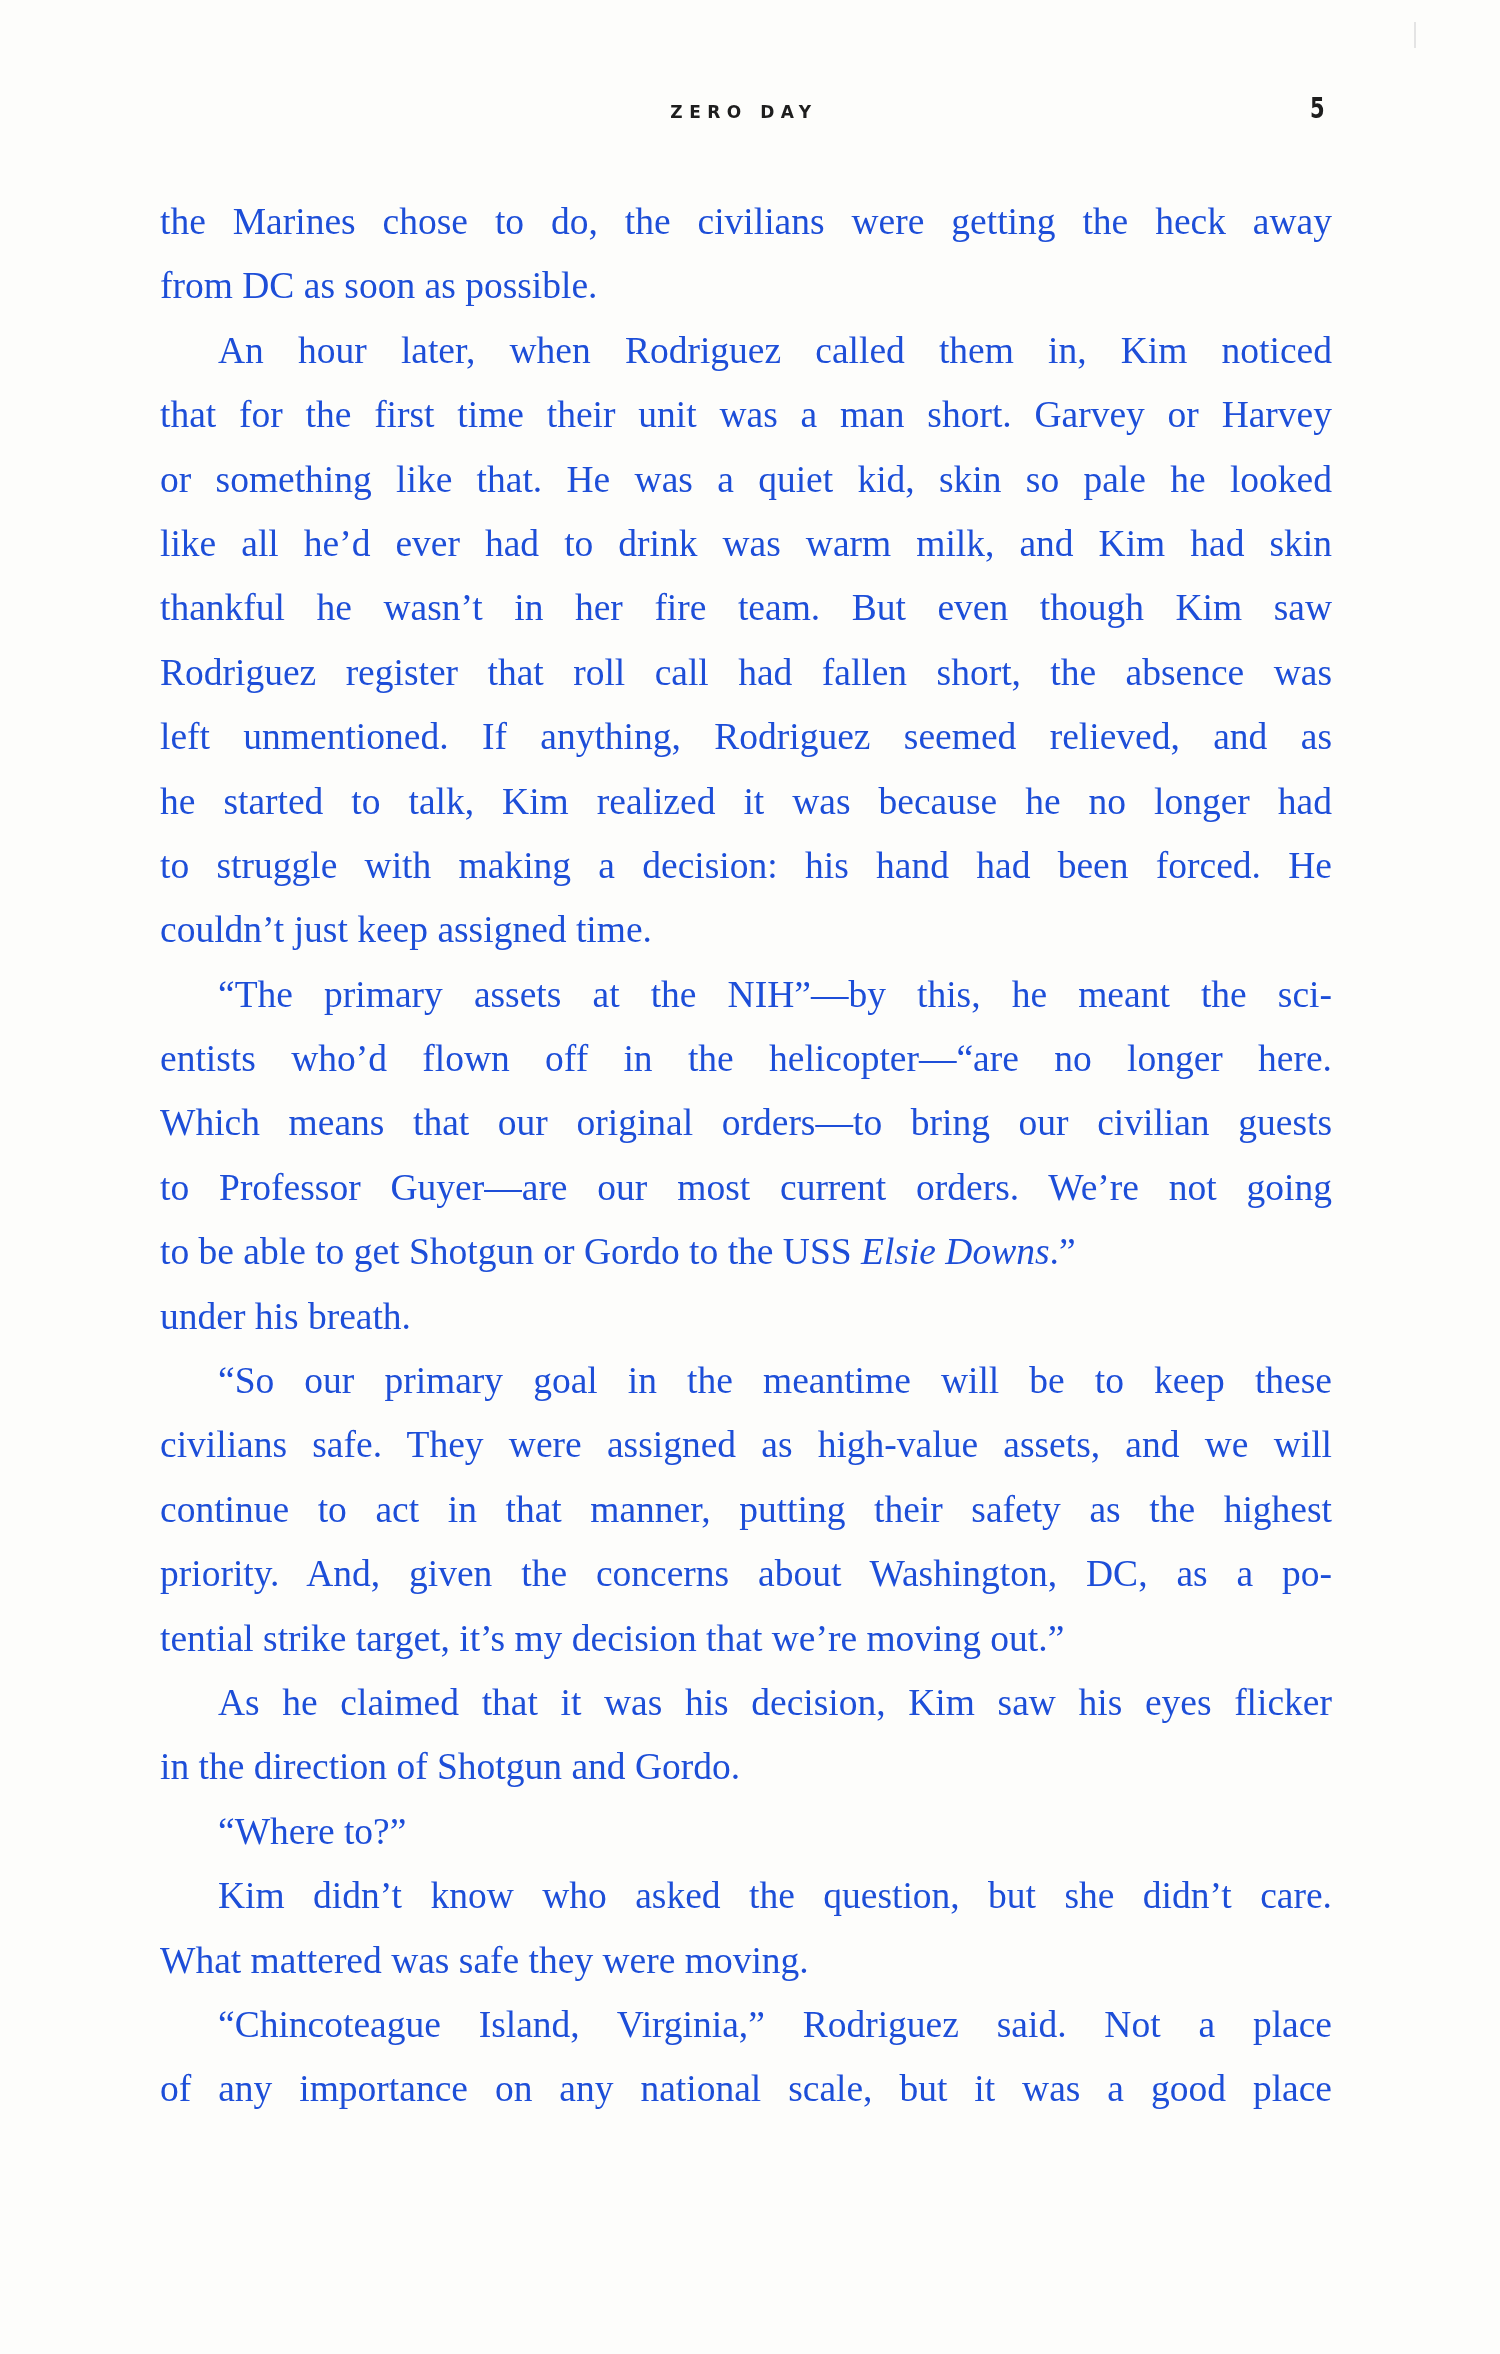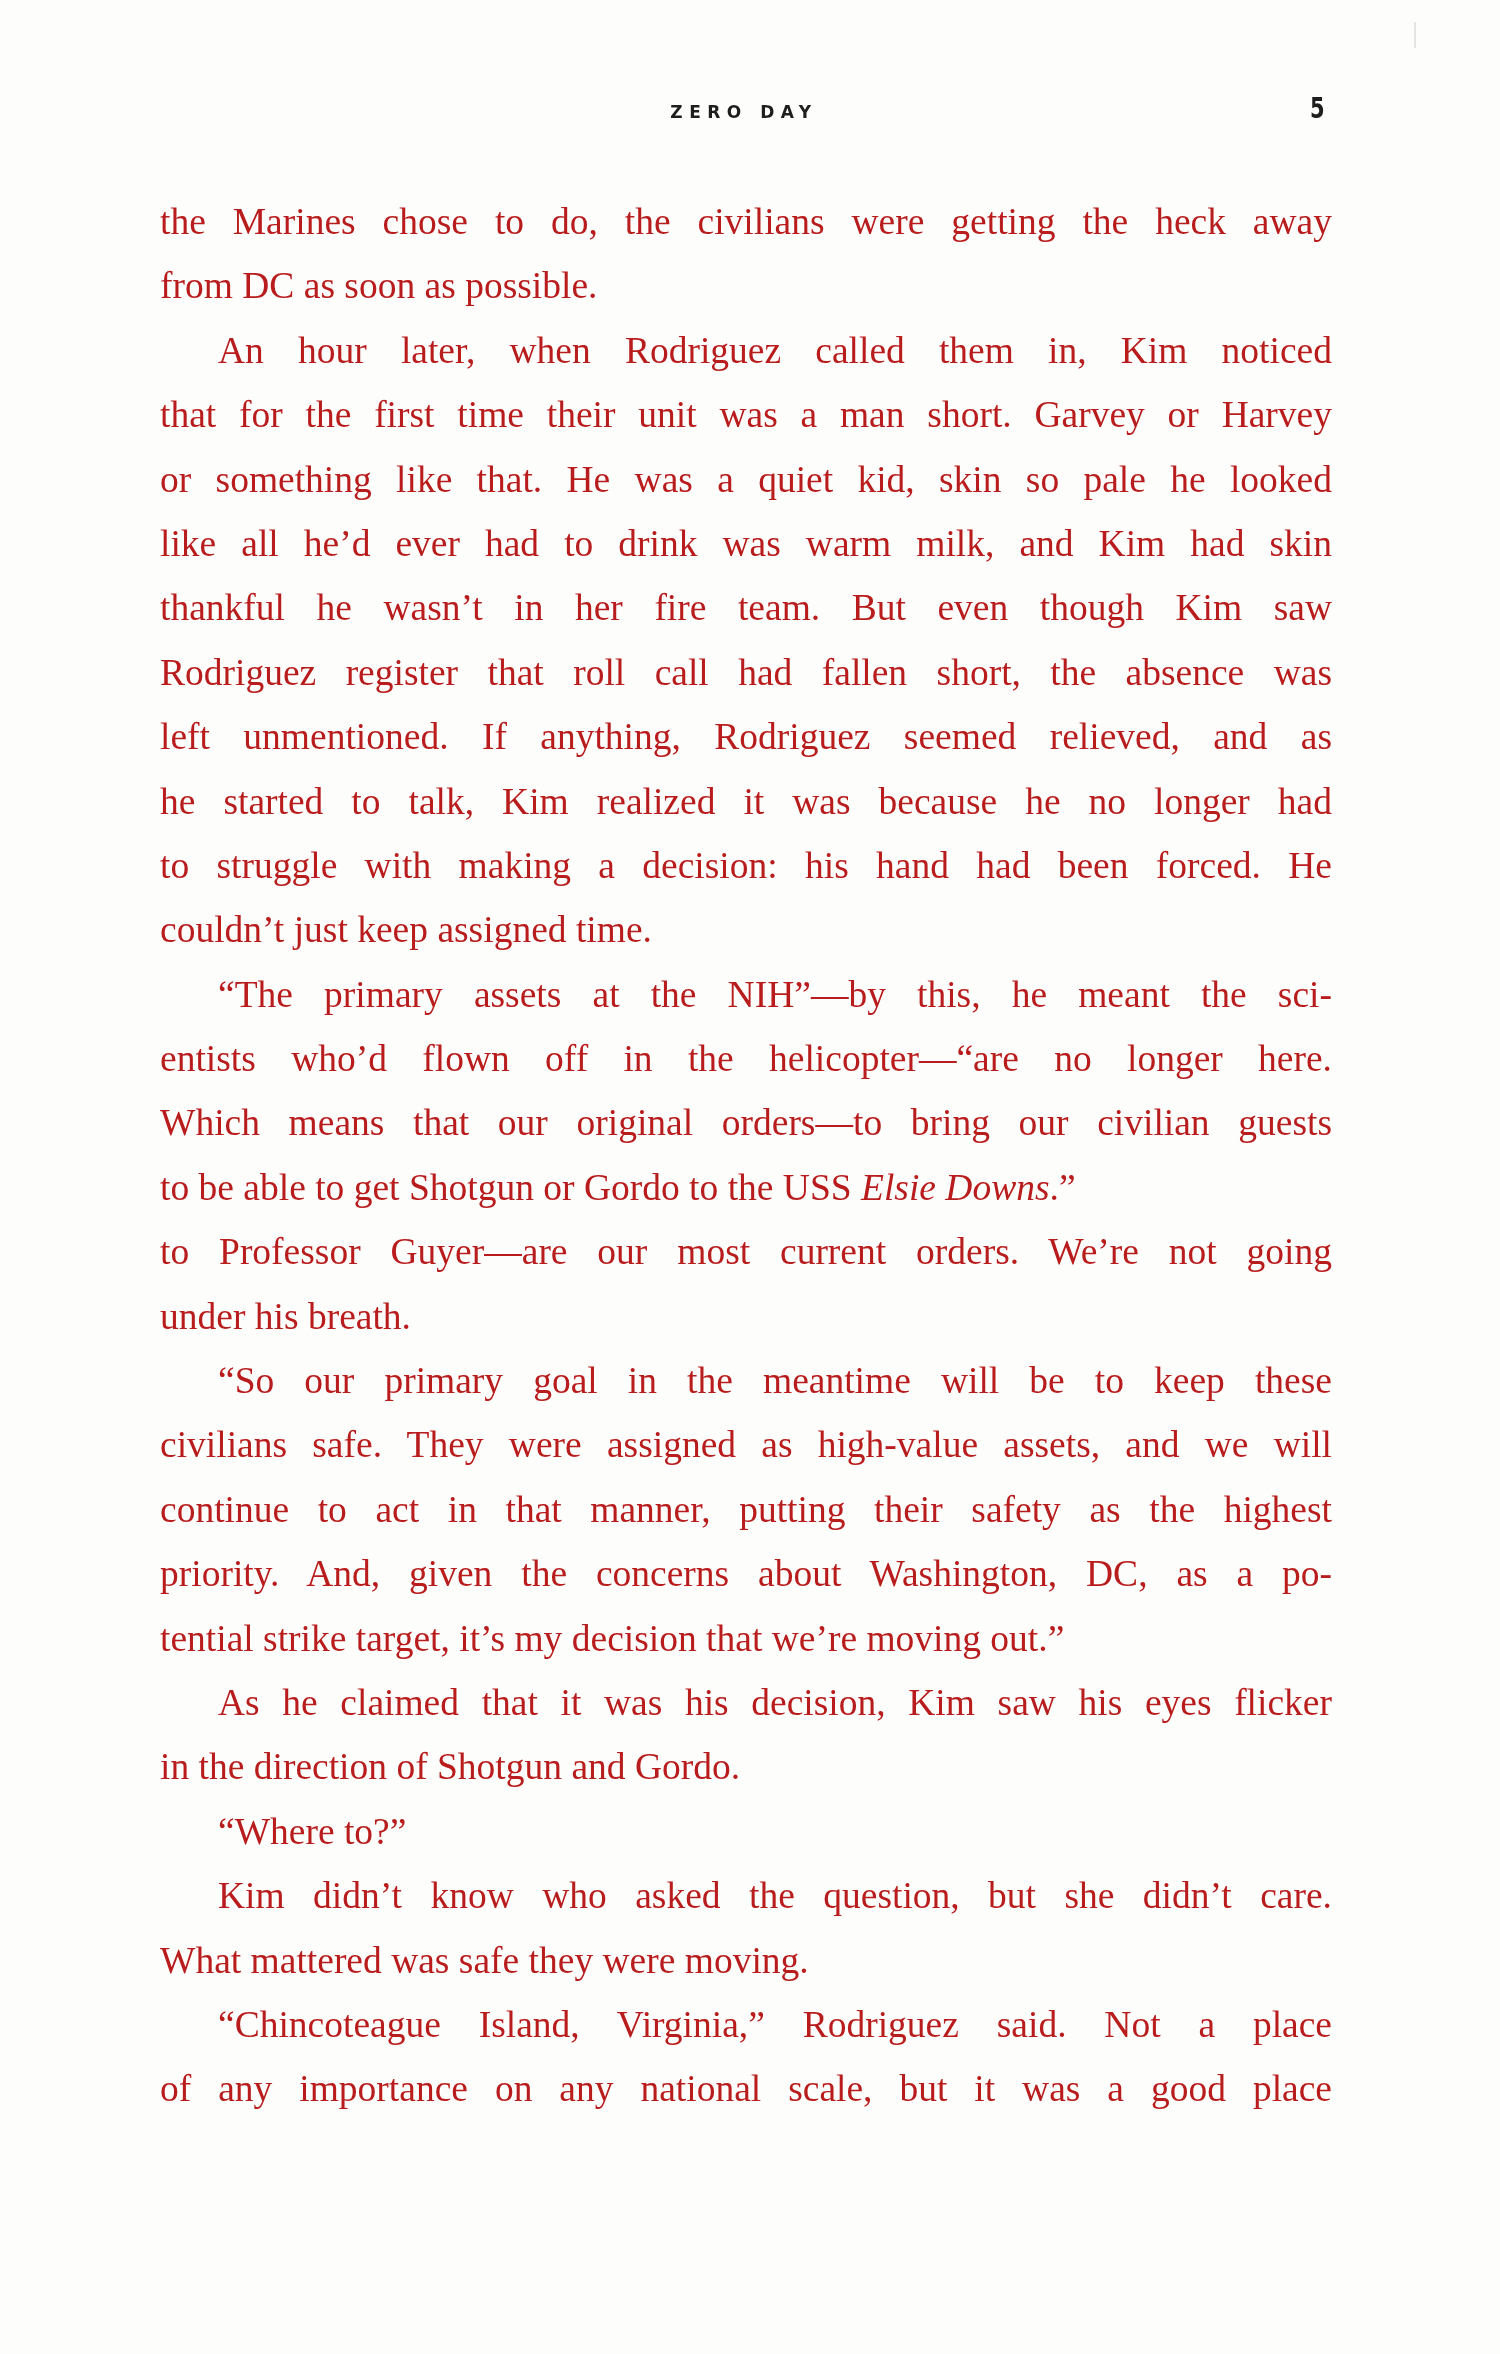--- a/index.html
+++ b/index.html
@@ -48,21 +48,21 @@
       transform-origin: left top;
     }
     .body-text {
       position: absolute;
       left: 160px;
       top: 190px;
       width: 1172px;
       font-family: "Liberation Serif", serif;
       font-size: 37.5px;
       line-height: 64.4px;
-      color: #b91c1c;
+      color: #1d4ed8;
     }
     .line {
       display: block;
       white-space: nowrap;
       height: 64.4px;
       text-align: justify;
       text-align-last: justify;
       overflow: visible;
     }
     .line.indent {
@@ -103,22 +103,22 @@
     <div class="line">like all he’d ever had to drink was warm milk, and Kim had skin</div>
     <div class="line">thankful he wasn’t in her fire team. But even though Kim saw</div>
     <div class="line">Rodriguez register that roll call had fallen short, the absence was</div>
     <div class="line">left unmentioned. If anything, Rodriguez seemed relieved, and as</div>
     <div class="line">he started to talk, Kim realized it was because he no longer had</div>
     <div class="line">to struggle with making a decision: his hand had been forced. He</div>
     <div class="line last">couldn’t just keep assigned time.</div>
     <div class="line indent">“The primary assets at the NIH”—by this, he meant the sci-</div>
     <div class="line">entists who’d flown off in the helicopter—“are no longer here.</div>
     <div class="line">Which means that our original orders—to bring our civilian guests</div>
+    <div class="line">to Professor Guyer—are our most current orders. We’re not going</div>
     <div class="line last"><span>to be able to get Shotgun or Gordo to the USS </span><span class="it">Elsie Downs</span><span>.”</span></div>
-    <div class="line">to Professor Guyer—are our most current orders. We’re not going</div>
     <div class="line last">under his breath.</div>
     <div class="line indent">“So our primary goal in the meantime will be to keep these</div>
     <div class="line">civilians safe. They were assigned as high-value assets, and we will</div>
     <div class="line">continue to act in that manner, putting their safety as the highest</div>
     <div class="line">priority. And, given the concerns about Washington, DC, as a po-</div>
     <div class="line last">tential strike target, it’s my decision that we’re moving out.”</div>
     <div class="line indent">As he claimed that it was his decision, Kim saw his eyes flicker</div>
     <div class="line last">in the direction of Shotgun and Gordo.</div>
     <div class="line indent last">“Where to?”</div>
     <div class="line indent">Kim didn’t know who asked the question, but she didn’t care.</div>

